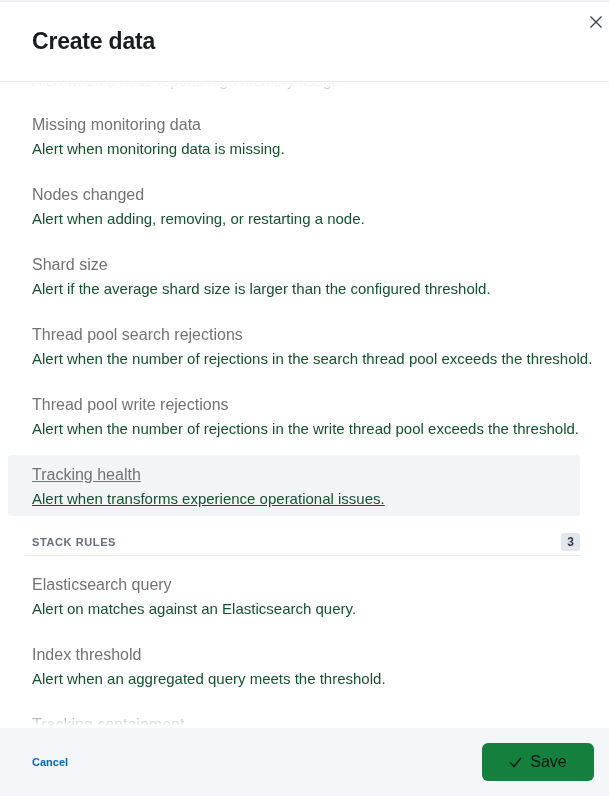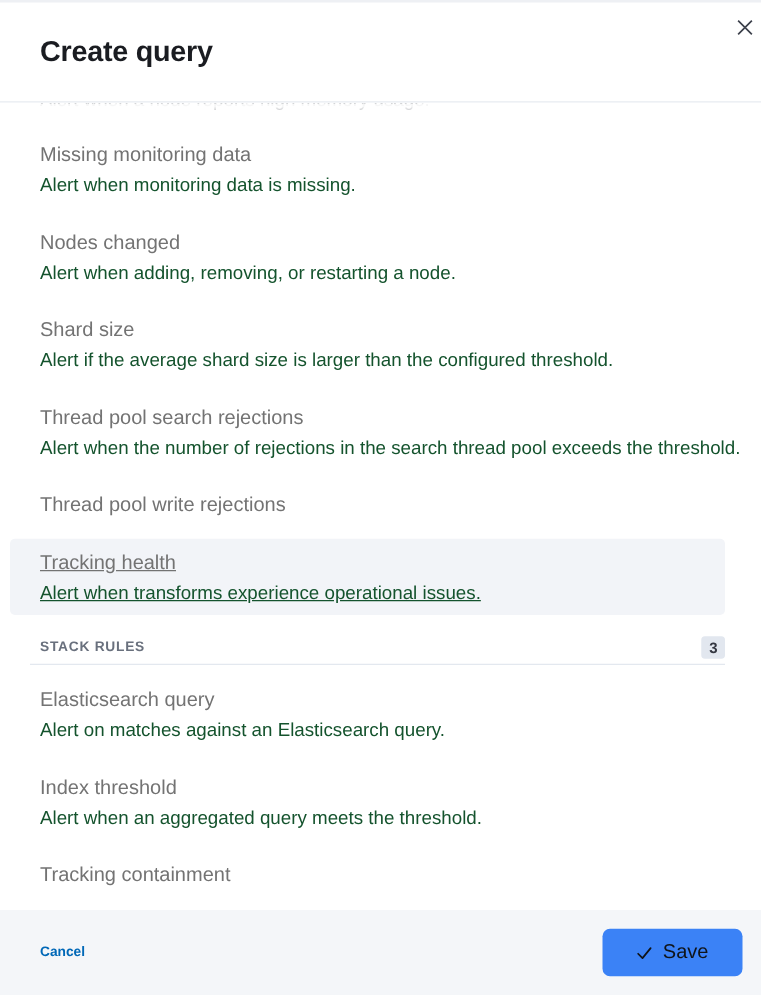--- a/index.html
+++ b/index.html
@@ -170,39 +170,39 @@
     font-size: 11px;
     font-weight: 600;
     padding: 0;
     cursor: pointer;
   }
   .save-btn {
     width: 112px;
     height: 38px;
     border: none;
     border-radius: 6px;
-    background: #3b82f6;
+    background: #15803d;
     color: #101418;
     font-family: inherit;
     font-size: 16px;
     font-weight: 500;
     display: flex;
     align-items: center;
     justify-content: center;
     gap: 8px;
     cursor: pointer;
   }
 </style>
 </head>
 <body>
 
 <div class="modal">
 
   <div class="modal-header">
-    <h1 class="modal-title">Create query</h1>
+    <h1 class="modal-title">Create data</h1>
     <button class="close-btn">
       <span>
         <svg width="14" height="14" viewBox="0 0 14 14">
           <path d="M1.5 1.5 L12.5 12.5 M12.5 1.5 L1.5 12.5" stroke="#40454f" stroke-width="1.4" fill="none"></path>
         </svg>
       </span>
     </button>
   </div>
 
   <div class="modal-body">
@@ -226,20 +226,21 @@
           <p class="rule-desc">Alert if the average shard size is larger than the configured threshold.</p>
         </div>
 
         <div class="rule-item">
           <a class="rule-title">Thread pool search rejections</a>
           <p class="rule-desc">Alert when the number of rejections in the search thread pool exceeds the threshold.</p>
         </div>
 
         <div class="rule-item">
           <a class="rule-title">Thread pool write rejections</a>
+          <p class="rule-desc">Alert when the number of rejections in the write thread pool exceeds the threshold.</p>
         </div>
 
         <div class="rule-item highlighted">
           <a class="rule-title">Tracking health</a>
           <p class="rule-desc">Alert when transforms experience operational issues.</p>
         </div>
       </div>
 
     <div class="section-row">
       <span class="section-label">STACK RULES</span>

